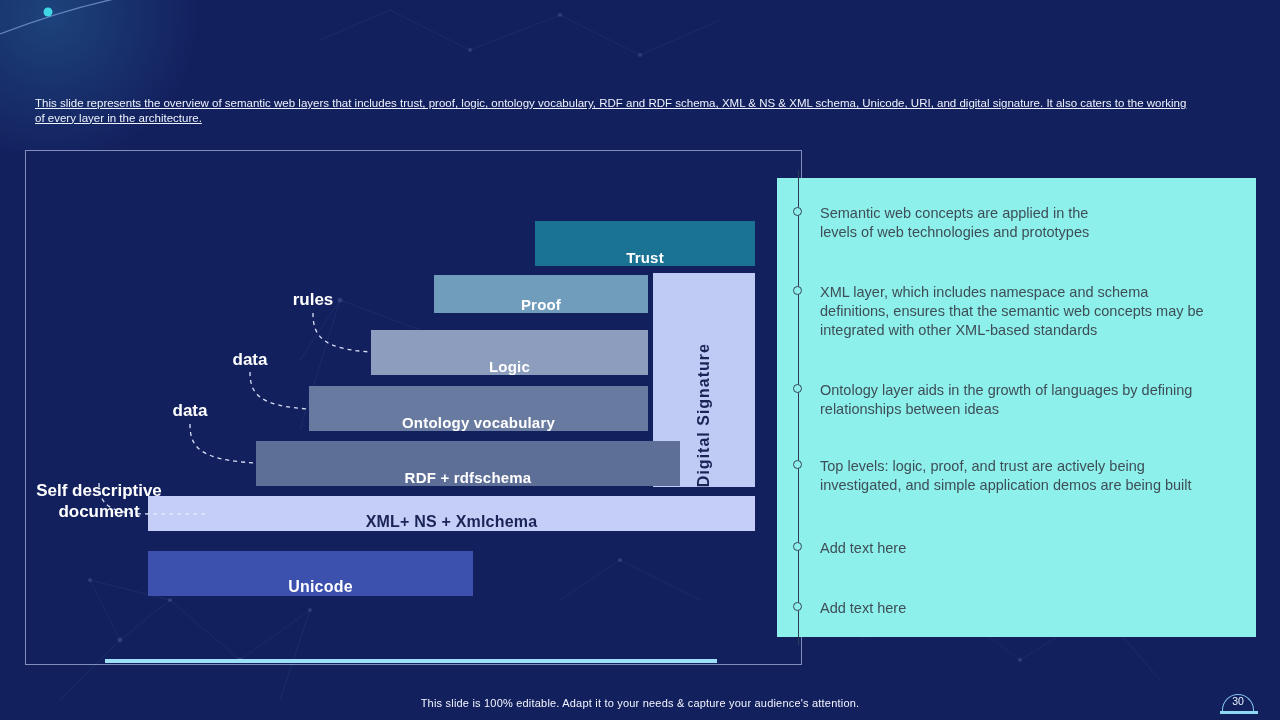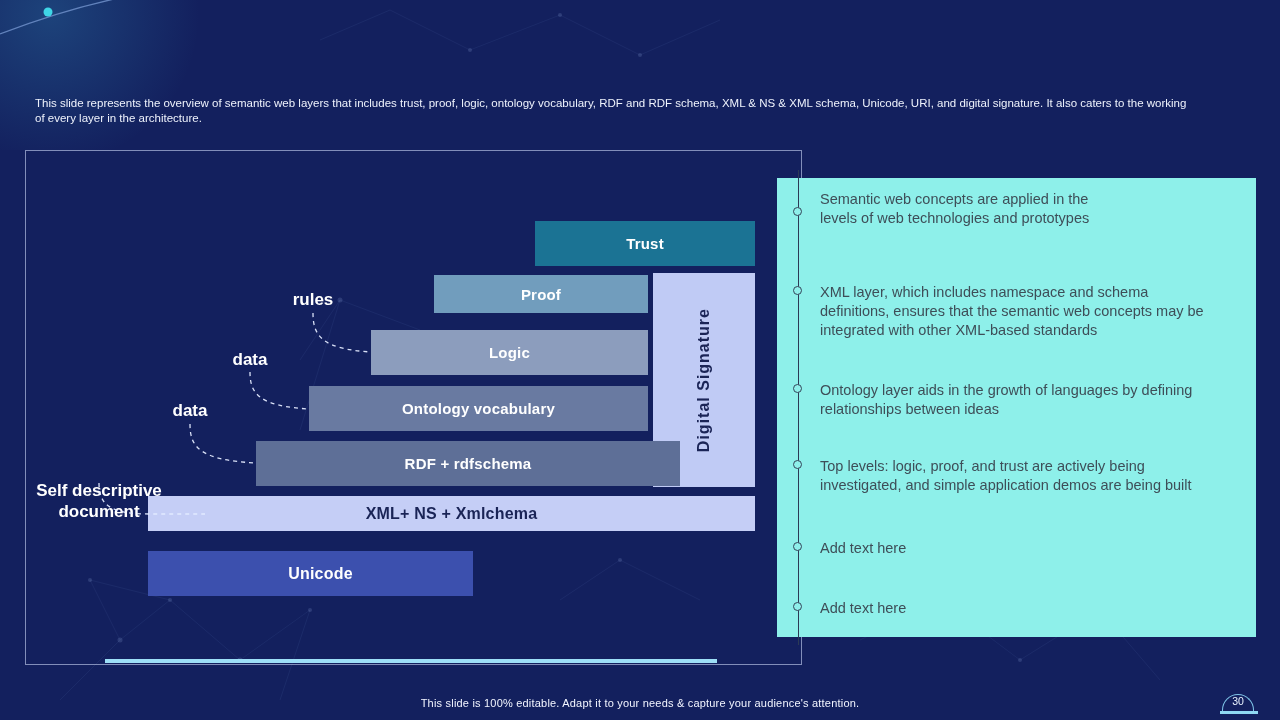--- a/index.html
+++ b/index.html
@@ -14,29 +14,29 @@
     pointer-events:none;
   }
   .deco{position:absolute;left:0;top:0;pointer-events:none;}
   
   .title{
     position:absolute;left:35px;top:30px;width:900px;
     color:#ffffff;font-size:40px;font-weight:400;letter-spacing:1px;
   }
   .subtitle{
     position:absolute;left:35px;top:96px;width:1215px;
-    color:#eef2fc;font-size:11.5px;line-height:14.5px;white-space:pre-line;
+    color:#eef2fc;font-size:11.5px;line-height:14.5px;white-space:pre-line;text-decoration:underline;
   }
   
   .frame{
     position:absolute;left:25px;top:150px;width:775px;height:513px;
     border:1px solid rgba(190,202,235,.65);
   }
   .layer{
-    position:absolute;display:flex;align-items:center;justify-content:center;
+    position:absolute;display:flex;align-items:flex-end;justify-content:center;
     color:#ffffff;font-weight:bold;font-size:15px;letter-spacing:.2px;
   }
   .l-trust   {left:535px;top:221px;width:220px;height:45px;background:#1b7394;}
   .l-proof   {left:434px;top:275px;width:214px;height:38px;background:#719dbd;}
   .l-logic   {left:371px;top:330px;width:277px;height:45px;background:#8c9dbd;}
   .l-onto    {left:309px;top:386px;width:339px;height:45px;background:#697aa1;}
   .l-rdf     {left:256px;top:441px;width:424px;height:45px;background:#5e6f97;}
   .l-xml     {left:148px;top:496px;width:607px;height:35px;background:#c5cef6;color:#1a2456;font-size:16px;}
   .l-unicode {left:148px;top:551px;width:305px;height:45px;background:#3c50ae;font-size:16px;padding-left:20px;}
   .l-uri     {left:459px;top:551px;width:296px;height:45px;background:#3c50ae;font-size:16px;}
@@ -169,21 +169,21 @@
   <div class="panel">
     <div class="timeline"></div>
 
     <span class="ring" style="top:29px"></span>
     <span class="ring" style="top:108px"></span>
     <span class="ring" style="top:206px"></span>
     <span class="ring" style="top:282px"></span>
     <span class="ring" style="top:364px"></span>
     <span class="ring" style="top:424px"></span>
 
-    <div class="bullet" style="top:12px">Semantic web concepts are applied in the
+    <div class="bullet" style="top:26px">Semantic web concepts are applied in the
 levels of web technologies and prototypes</div>
     <div class="bullet" style="top:105px">XML layer, which includes namespace and schema
 definitions, ensures that the semantic web concepts may be
 integrated with other XML-based standards</div>
     <div class="bullet" style="top:203px">Ontology layer aids in the growth of languages by defining
 relationships between ideas</div>
     <div class="bullet" style="top:279px">Top levels: logic, proof, and trust are actively being
 investigated, and simple application demos are being built</div>
     <div class="bullet" style="top:361px">Add text here</div>
     <div class="bullet" style="top:421px">Add text here</div>

